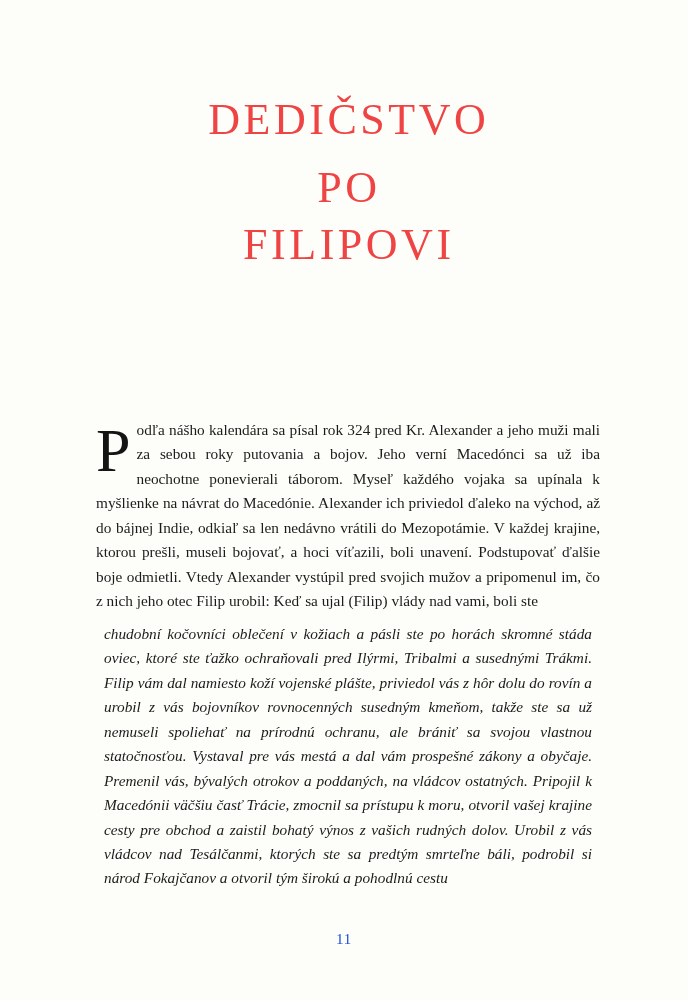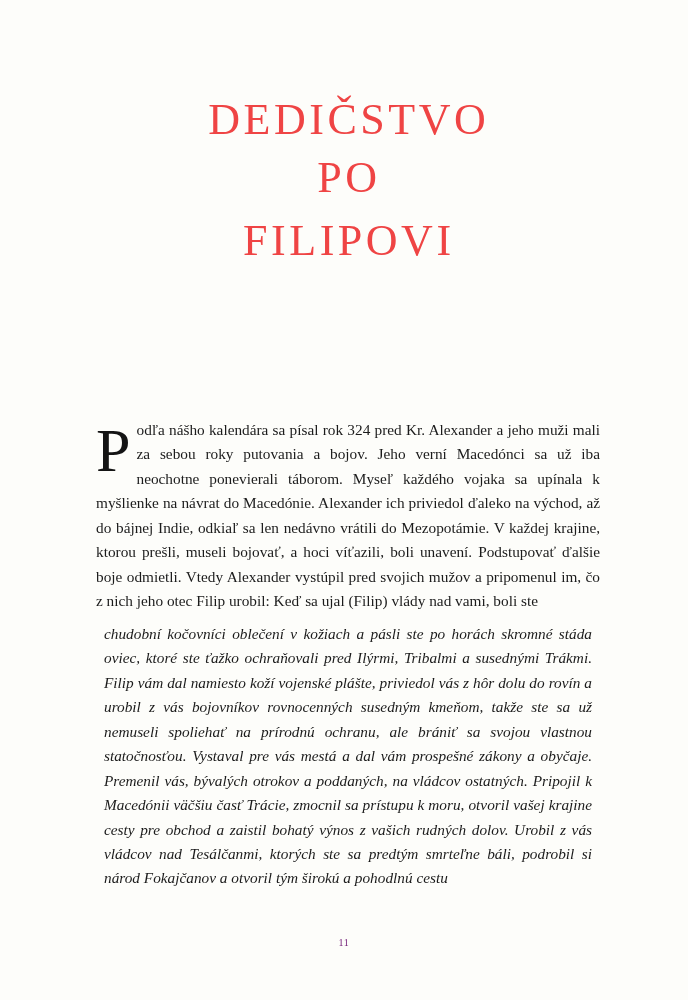--- a/index.html
+++ b/index.html
@@ -37,26 +37,26 @@
     display: block;
     white-space: pre;
   }
   .chapter-title .line-1 {
     font-size: 44px;
     padding-left: 0.22em;
   }
   .chapter-title .line-2 {
     font-size: 44px;
     padding-left: 0.22em;
-    margin-top: 2px;
+    margin-top: 12px;
   }
   .chapter-title .line-3 {
     font-size: 44px;
     padding-left: 0.22em;
-    margin-top: 6px;
+    margin-top: 0;
   }
 
   
   .body-wrap {
     position: absolute;
     left: 96px;
     right: 88px;
     top: 418px;
   }
 
@@ -93,22 +93,22 @@
     text-align: justify;
   }
 
   
   .folio {
     position: absolute;
     left: 0;
     right: 0;
     bottom: 52px;
     text-align: center;
-    font-size: 10px;
-    color: #701a75;
+    font-size: 15px;
+    color: #1d4ed8;
     letter-spacing: 0.06em;
   }
 </style>
 </head>
 <body>
 
 <div class="page">
 
   <div class="chapter-title">
     <span class="line line-1">DEDIČSTVO</span>

